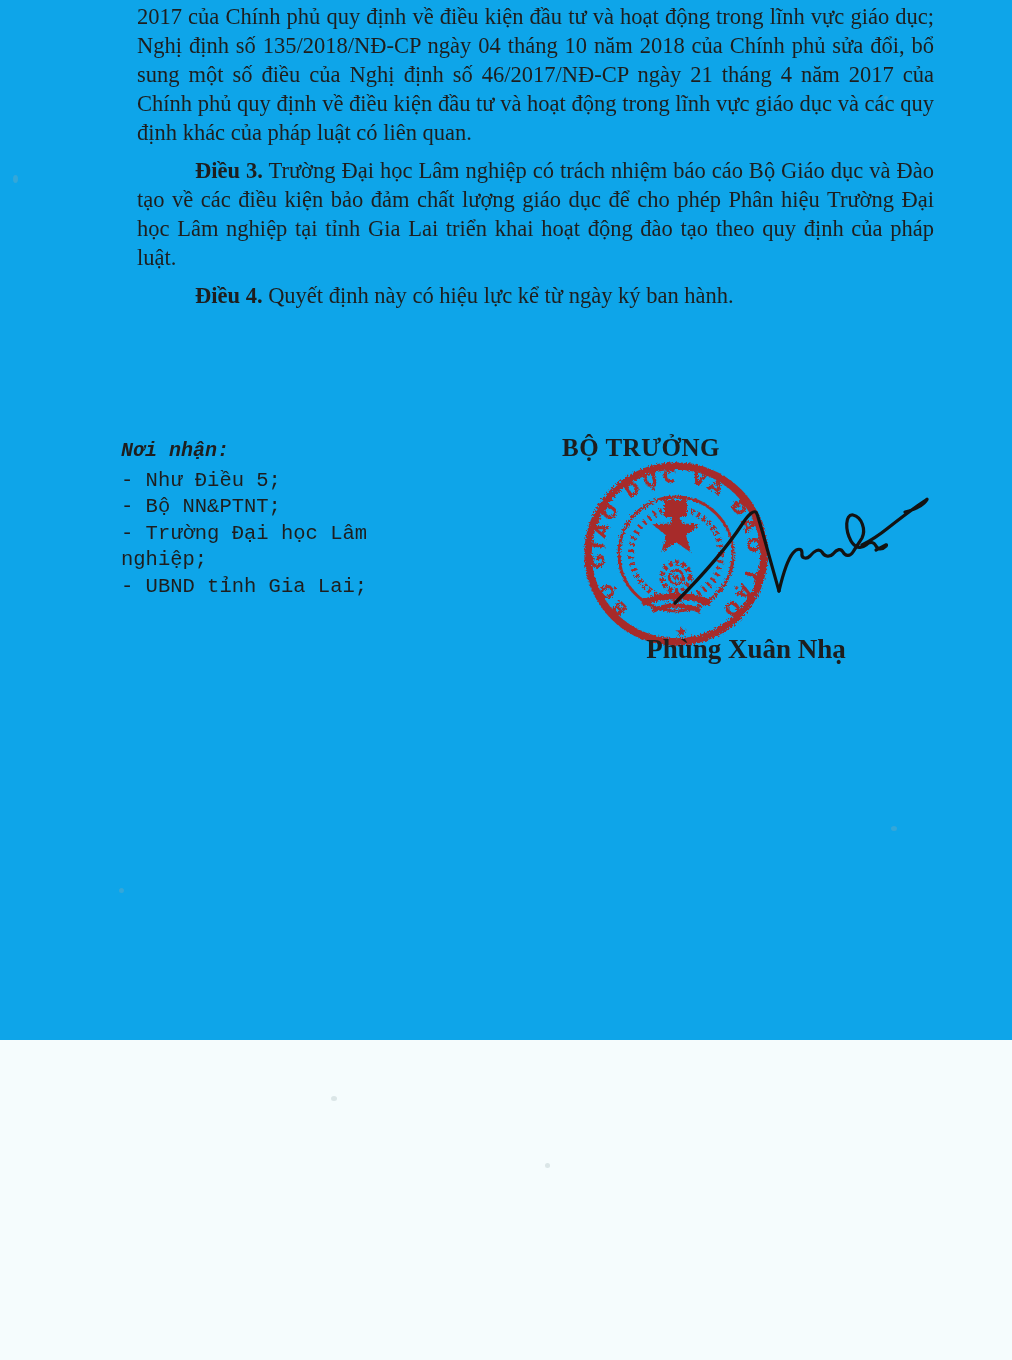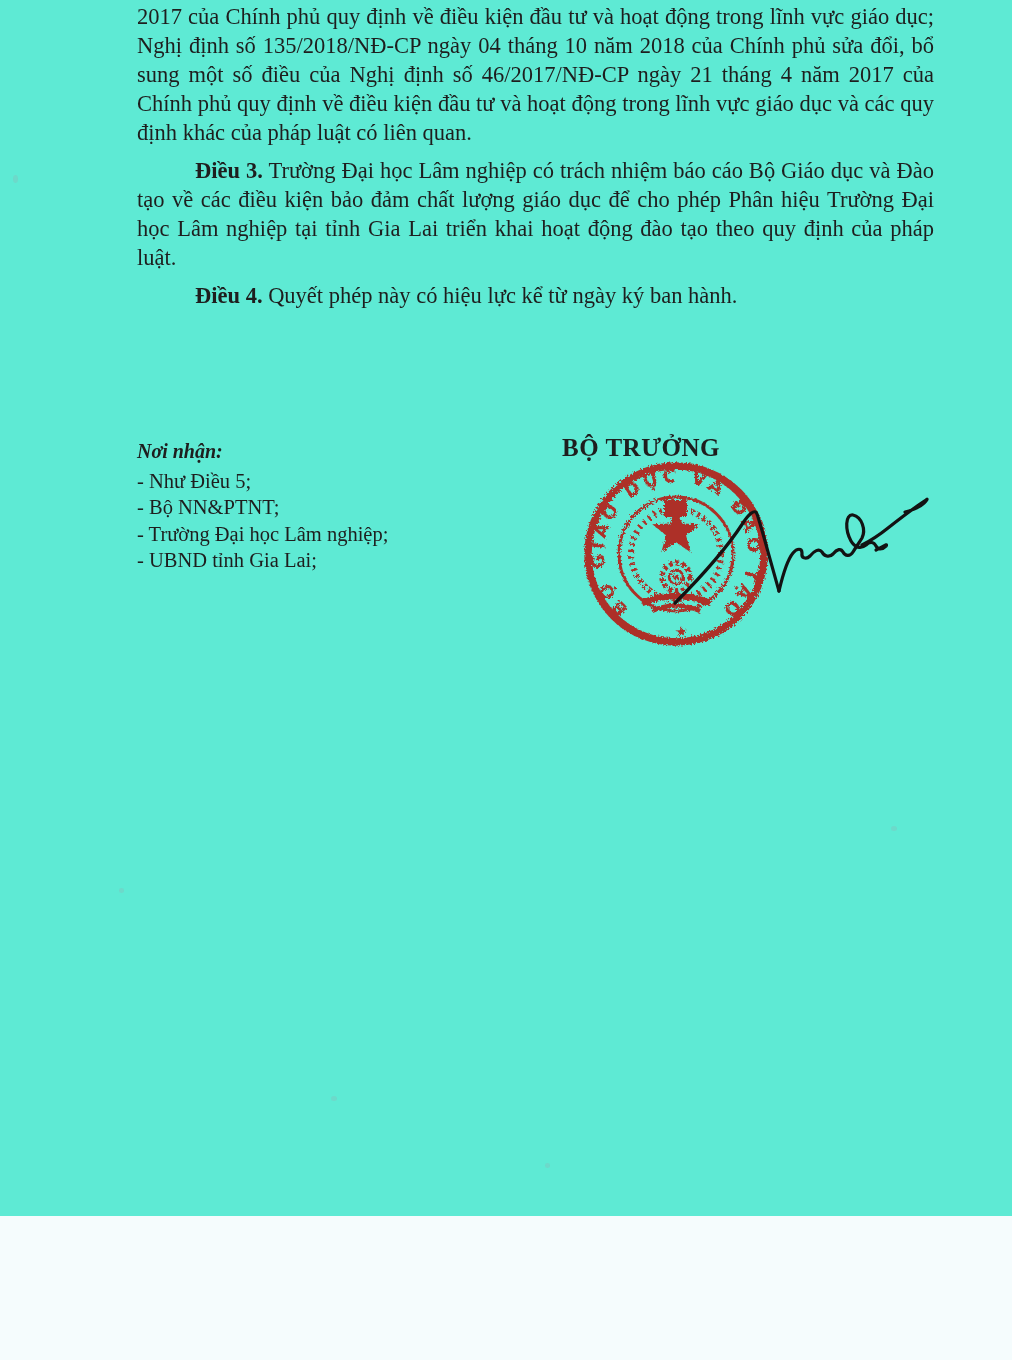--- a/index.html
+++ b/index.html
@@ -5,41 +5,42 @@
   html, body { margin: 0; padding: 0; }
   body {
     width: 1012px; height: 1360px;
     background: #f5fcfd;
     font-family: "Liberation Serif", "DejaVu Serif", serif;
     color: #1e1e1e;
     overflow: hidden;
   }
   .page {
     position: relative;
-    width: 1012px; height: 1216px;
-    background: #5eead4;
+    width: 1012px; height: 1040px;
+    background: #0ea5e9;
   }
   
   .body-text {
     position: absolute;
     left: 137px; top: 2px; width: 797px;
     font-size: 22.5px;
     line-height: 29px;
     text-align: justify;
   }
   .body-text p { margin: 0 0 9px 0; }
   .body-text p.indent { text-indent: 58px; }
   .article-label { font-weight: bold; }
 
   
   .recipients {
     position: absolute;
-    left: 137px; top: 438px; width: 340px;
+    left: 121px; top: 438px; width: 340px;
     font-size: 20.5px;
     line-height: 26.5px;
+    font-family: Liberation Mono, monospace;
   }
   .recipients-heading {
     font-weight: bold; font-style: italic;
     font-size: 20px; margin-bottom: 3px;
   }
 
   
   .minister-title {
     position: absolute;
     left: 562px; top: 434px; width: 360px;
@@ -86,21 +87,21 @@
 </head>
 <body>
 
 <div class="page">
 
   <div class="body-text">
     <p>2017 của Chính phủ quy định về điều kiện đầu tư và hoạt động trong lĩnh vực giáo dục; Nghị định số 135/2018/NĐ-CP ngày 04 tháng 10 năm 2018 của Chính phủ sửa đổi, bổ sung một số điều của Nghị định số 46/2017/NĐ-CP ngày 21 tháng 4 năm 2017 của Chính phủ quy định về điều kiện đầu tư và hoạt động trong lĩnh vực giáo dục và các quy định khác của pháp luật có liên quan.</p>
 
     <p class="indent"><span class="article-label">Điều 3.</span><span> Trường Đại học Lâm nghiệp có trách nhiệm báo cáo Bộ Giáo dục và Đào tạo về các điều kiện bảo đảm chất lượng giáo dục để cho phép Phân hiệu Trường Đại học Lâm nghiệp tại tỉnh Gia Lai triển khai hoạt động đào tạo theo quy định của pháp luật.</span></p>
 
-    <p class="indent"><span class="article-label">Điều 4.</span><span> Quyết phép này có hiệu lực kể từ ngày ký ban hành.</span></p>
+    <p class="indent"><span class="article-label">Điều 4.</span><span> Quyết định này có hiệu lực kể từ ngày ký ban hành.</span></p>
 
   </div>
 
   <div class="recipients">
     <div class="recipients-heading">Nơi nhận:</div>
     <div>- Như Điều 5;</div>
     <div>- Bộ NN&amp;PTNT;</div>
     <div>- Trường Đại học Lâm nghiệp;</div>
     <div>- UBND tỉnh Gia Lai;</div>
   </div>
@@ -140,20 +141,21 @@
       <path class="ink" d="M 675 603 C 697 581 726 549 743 523 C 748 515 755 508 757 514 C 760 522 769 556 779 591"></path>
       <path class="ink" d="M 779 591 C 783 574 788 559 793 553 C 797 548 802 548 802 553 C 801 558 806 560 810 556
                            C 814 551 819 548 822 552 C 824 556 829 558 833 554 C 837 549 841 548 843 552
                            C 845 556 850 557 853 552 C 856 547 859 543 862 538 C 866 530 862 517 853 515
                            C 845 514 845 530 851 541 C 855 548 861 549 866 545 C 870 541 874 542 876 546
                            C 878 550 882 550 886 546 C 888 543 884 546 876 550"></path>
       <path class="ink" d="M 862 545 C 870 541 878 536 888 528 C 902 517 915 507 926 500 C 928 498 927 500 924 503 C 920 507 911 511 905 512"></path>
     </g>
   </svg>
 
+  <div class="signer-name">Phùng Xuân Nhạ</div>
 
   <div class="speck" style="left:13px; top:175px; width:5px; height:8px;"></div>
   <div class="speck" style="left:891px; top:826px; width:6px; height:5px;"></div>
   <div class="speck" style="left:119px; top:888px; width:5px; height:5px;"></div>
   <div class="speck" style="left:331px; top:1096px; width:6px; height:5px;"></div>
   <div class="speck" style="left:545px; top:1163px; width:5px; height:5px;"></div>
   <div class="speck" style="left:884px; top:96px; width:4px; height:4px;"></div>
 
 </div>
 

